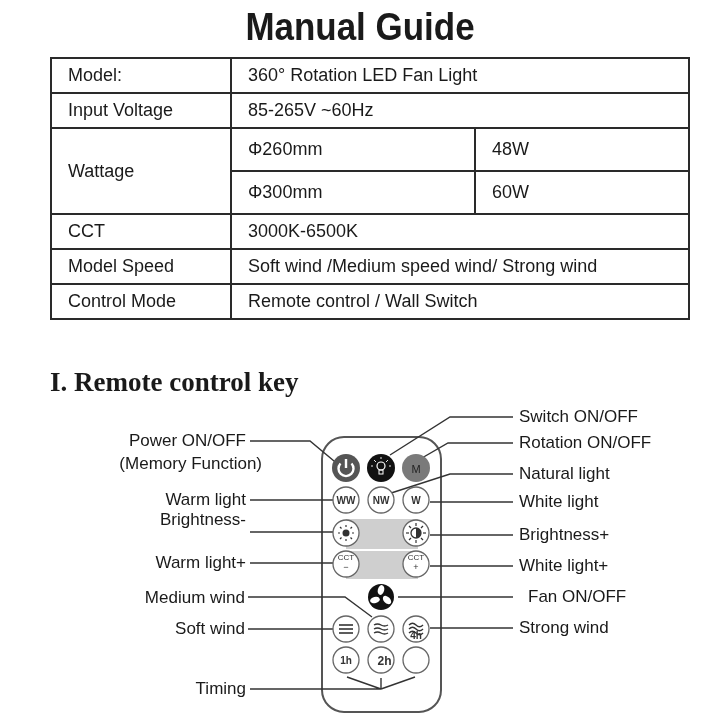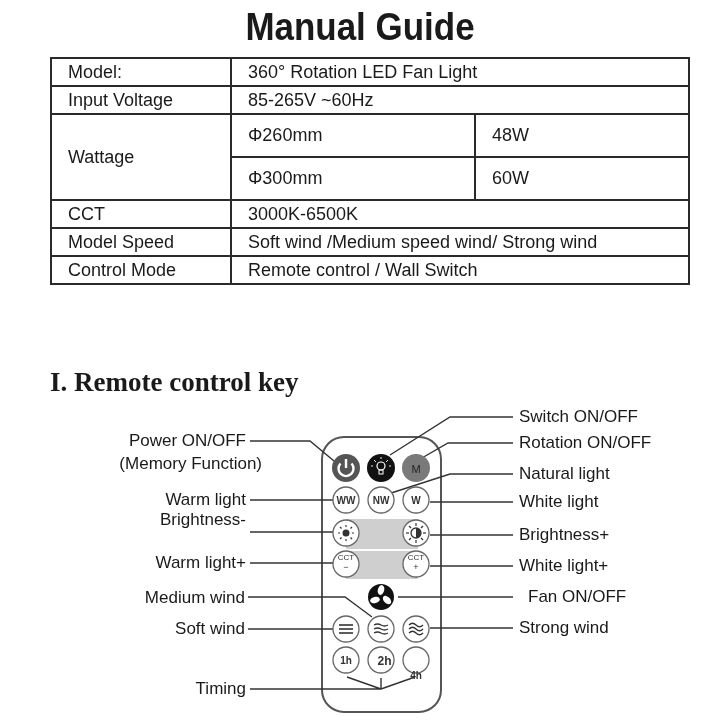--- a/index.html
+++ b/index.html
@@ -1,21 +1,21 @@
 <!DOCTYPE html>
 <html><head>
 <meta charset="utf-8">
 <style>
   * { box-sizing: border-box; margin: 0; padding: 0; }
   html, body { width: 720px; height: 720px; background: #ffffff; overflow: hidden; }
   body { position: relative; font-family: "Liberation Sans", sans-serif; color: #1a1a1a; }
   .title { position: absolute; left: 0; top: 6px; width: 720px; text-align: center;
     font-family: "Liberation Sans", sans-serif; font-weight: bold; font-size: 38px; letter-spacing: 0px; transform: scaleX(0.92); }
   table.spec { position: absolute; left: 50px; top: 57px; width: 640px; border-collapse: collapse; }
-  table.spec td { border: 2px solid #2a2a2a; font-size: 18px; padding: 0 0 0 16px; height: 28px; vertical-align: middle; }
+  table.spec td { border: 2px solid #2a2a2a; font-size: 18px; padding: 0 0 0 16px; height: 35px; vertical-align: middle; }
   table.spec td.k { width: 180px; }
   table.spec td.sub { height: 43px; }
   table.spec td.w { width: 214px; }
   .section { position: absolute; left: 50px; top: 367px; font-family: "Liberation Serif", serif; font-weight: bold; font-size: 27px; }
   .lbl { position: absolute; font-size: 17px; white-space: nowrap; line-height: 20px; }
   .lbl.l { text-align: right; }
   svg.diag { position: absolute; left: 0; top: 0; }
 </style>
 </head>
 <body>
@@ -187,21 +187,21 @@
 <div class="lbl" style="left:406px;top:459px;width:20px;text-align:center;font-size:11px;color:#222;">M</div>
 <div class="lbl" style="left:333px;top:491px;width:26px;text-align:center;font-size:10px;font-weight:bold;color:#333;">WW</div>
 <div class="lbl" style="left:368px;top:491px;width:26px;text-align:center;font-size:10px;font-weight:bold;color:#333;">NW</div>
 <div class="lbl" style="left:403px;top:491px;width:26px;text-align:center;font-size:10px;font-weight:bold;color:#333;">W</div>
 <div class="lbl" style="left:333px;top:553px;width:26px;text-align:center;font-size:8px;line-height:10px;color:#333;">CCT</div>
 <div class="lbl" style="left:333px;top:562px;width:26px;text-align:center;font-size:9px;line-height:10px;color:#333;">−</div>
 <div class="lbl" style="left:403px;top:553px;width:26px;text-align:center;font-size:8px;line-height:10px;color:#333;">CCT</div>
 <div class="lbl" style="left:403px;top:562px;width:26px;text-align:center;font-size:9px;line-height:10px;color:#333;">+</div>
 <div class="lbl" style="left:333px;top:651px;width:26px;text-align:center;font-size:10px;font-weight:bold;color:#333;">1h</div>
 <div class="lbl" style="left:368px;top:651px;width:33px;text-align:center;font-size:12px;font-weight:bold;color:#333;">2h</div>
-<div class="lbl" style="left:403px;top:666px;width:26px;text-align:center;font-size:10px;font-weight:bold;color:#333;">4h</div>
+<div class="lbl" style="left:403px;top:626px;width:26px;text-align:center;font-size:10px;font-weight:bold;color:#333;">4h</div>
 
 <div class="lbl l" style="left:40px;top:431px;width:206px;">Power ON/OFF</div>
 <div class="lbl l" style="left:40px;top:454px;width:222px;">(Memory Function)</div>
 <div class="lbl l" style="left:40px;top:490px;width:206px;">Warm light</div>
 <div class="lbl l" style="left:40px;top:510px;width:206px;">Brightness-</div>
 <div class="lbl l" style="left:40px;top:553px;width:206px;">Warm light+</div>
 <div class="lbl l" style="left:40px;top:588px;width:205px;">Medium wind</div>
 <div class="lbl l" style="left:40px;top:619px;width:205px;">Soft wind</div>
 <div class="lbl l" style="left:40px;top:679px;width:206px;">Timing</div>
 

